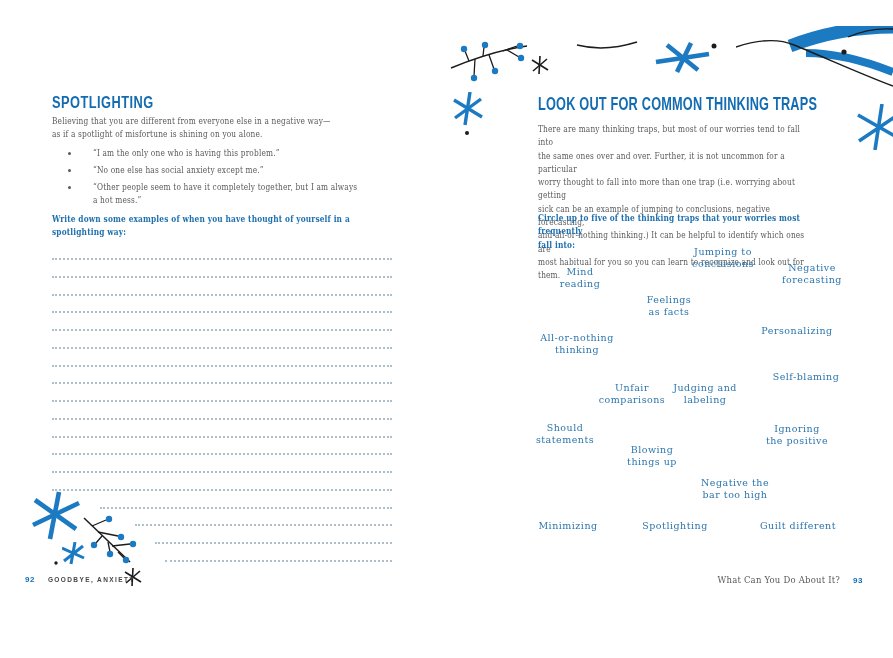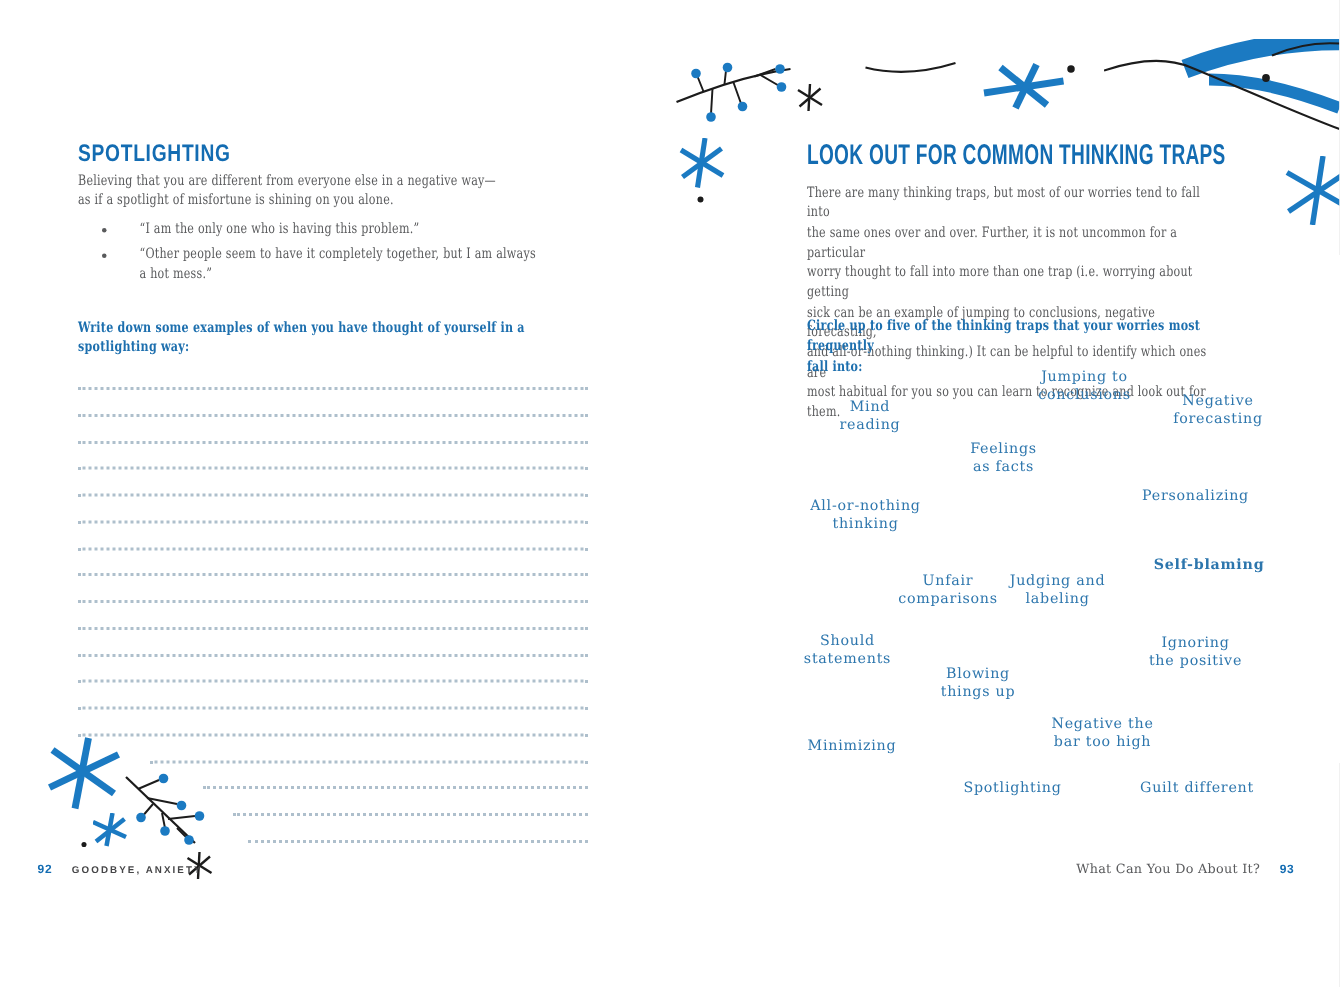--- a/index.html
+++ b/index.html
@@ -55,20 +55,24 @@
 
   <div class="heading" id="left-heading">SPOTLIGHTING</div>
 
   <div class="body-text" style="left:52px; top:114px;">Believing that you are different from everyone else in a negative way—
 as if a spotlight of misfortune is shining on you alone.</div>
 
   <div class="bullet-list">
     <div class="bullet-item">
       <span class="bullet-dot"></span>
       <span class="bullet-text">“I am the only one who is having this problem.”</span>
+    </div>
+    <div class="bullet-item">
+      <span class="bullet-dot"></span>
+      <span class="bullet-text">“No one else has social anxiety except me.”</span>
     </div>
     <div class="bullet-item">
       <span class="bullet-dot"></span>
       <span class="bullet-text">“Other people seem to have it completely together, but I am always
 a hot mess.”</span>
     </div>
   </div>
 
   <div class="body-text prompt" style="left:52px; top:212px;">Write down some examples of when you have thought of yourself in a
 spotlighting way:</div>
@@ -191,34 +195,34 @@
 conclusions</div>
   <div class="trap" style="left:580px; top:266px;">Mind
 reading</div>
   <div class="trap" style="left:812px; top:262px;">Negative
 forecasting</div>
   <div class="trap" style="left:669px; top:294px;">Feelings
 as facts</div>
   <div class="trap" style="left:577px; top:332px;">All-or-nothing
 thinking</div>
   <div class="trap" style="left:797px; top:325px;">Personalizing</div>
-  <div class="trap" style="left:806px; top:371px;font-weight:bold;">Self-blaming</div>
+  <div class="trap" style="left:806px; top:371px;">Self-blaming</div>
   <div class="trap" style="left:632px; top:382px;">Unfair
 comparisons</div>
   <div class="trap" style="left:705px; top:382px;">Judging and
 labeling</div>
   <div class="trap" style="left:565px; top:422px;">Should
 statements</div>
   <div class="trap" style="left:797px; top:423px;">Ignoring
 the positive</div>
   <div class="trap" style="left:652px; top:444px;">Blowing
 things up</div>
   <div class="trap" style="left:735px; top:477px;">Negative the
 bar too high</div>
-  <div class="trap" style="left:568px; top:492px;">Minimizing</div>
+  <div class="trap" style="left:568px; top:520px;">Minimizing</div>
   <div class="trap" style="left:675px; top:520px;">Spotlighting</div>
   <div class="trap" style="left:798px; top:520px;">Guilt different</div>
 
   <div class="footer-right">
     <span class="chapter-title">What Can You Do About It?</span>
     <span class="page-num">93</span>
   </div>
 
 </div>
 

